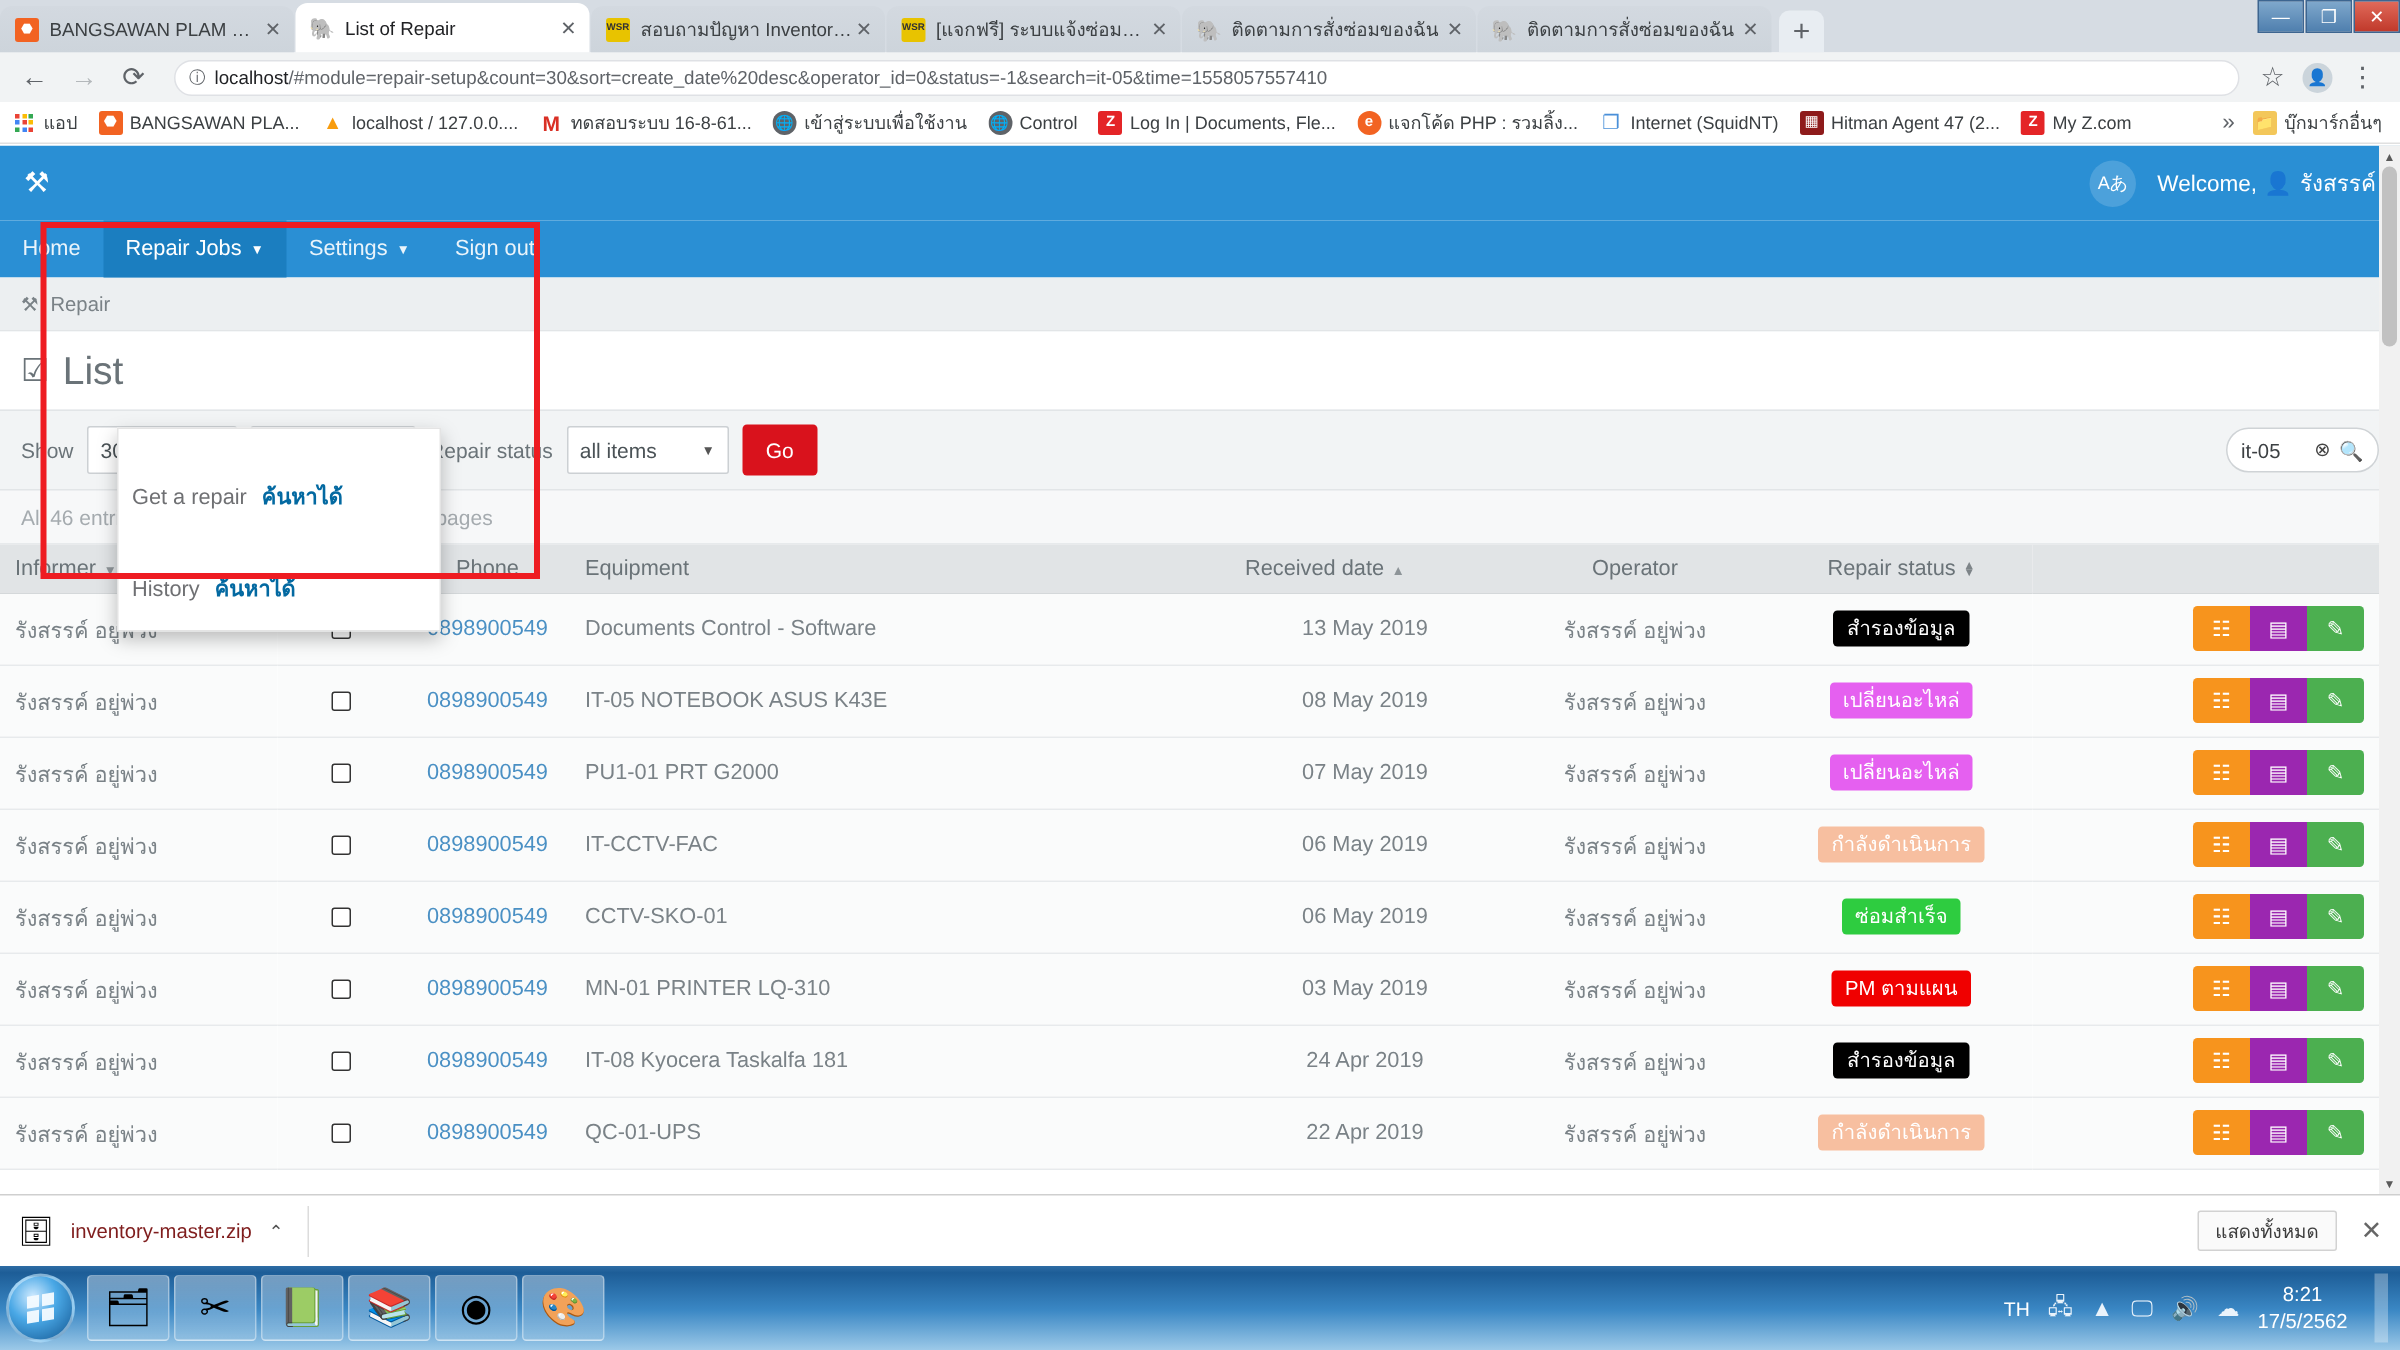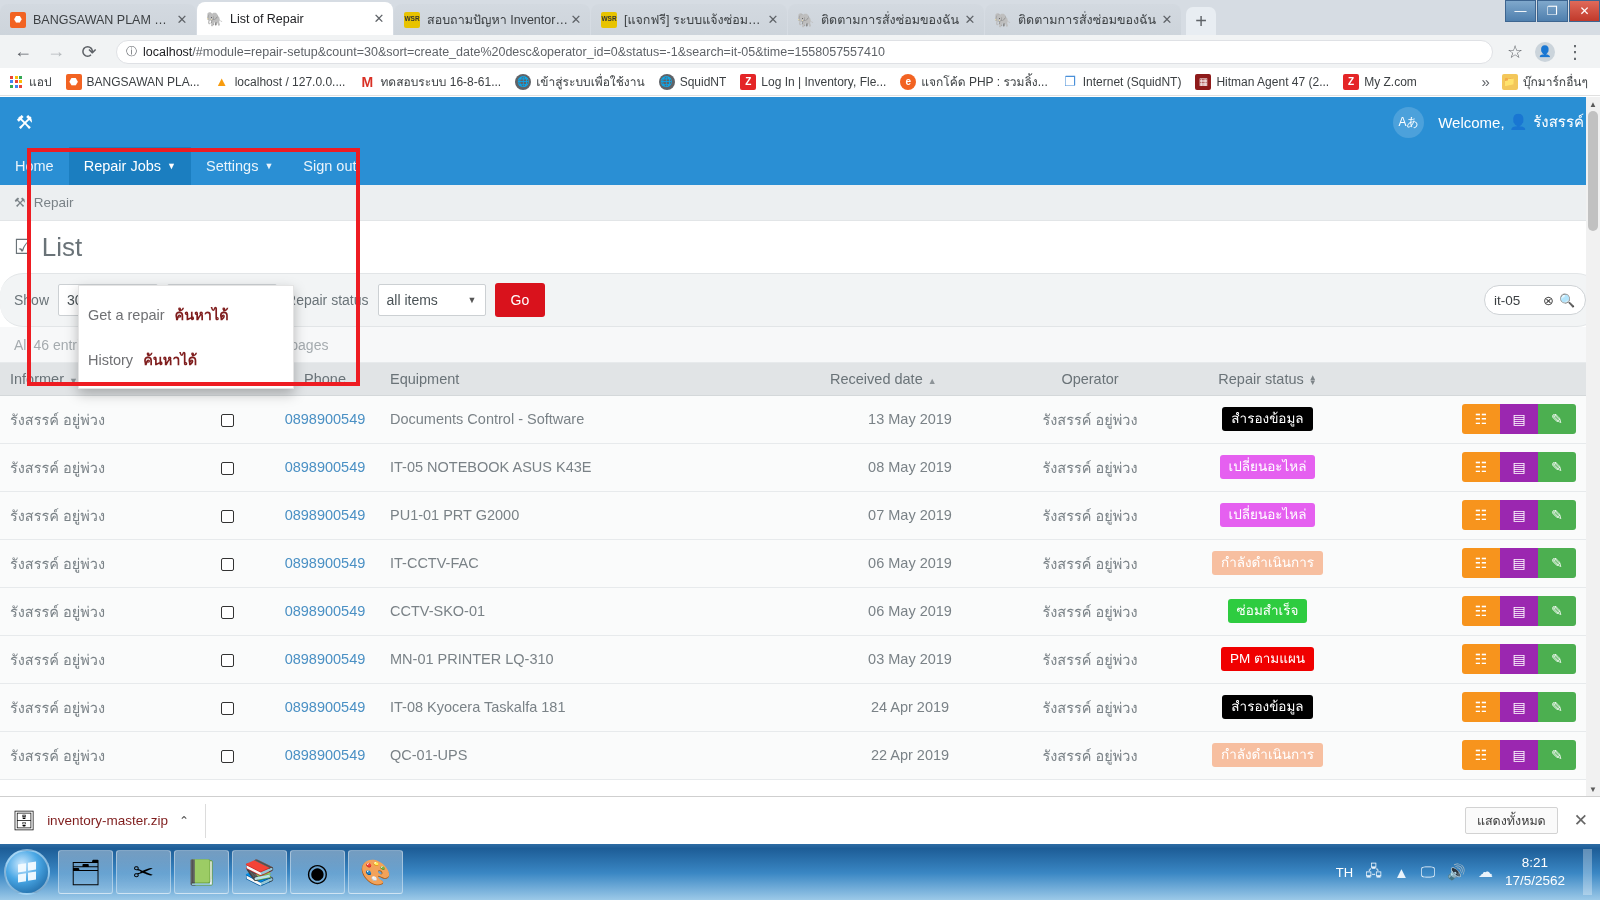--- a/index.html
+++ b/index.html
@@ -161,21 +161,20 @@
     font-size: 26px; color: #6a7378; font-weight: normal;
   }
   .page-title-bar .pt-ico { margin-right: 9px; font-size: 21px; color: #6a7378; }
 
   .controls-bar {
     height: 54px; background: #f2f4f5;
     border-top: 1px solid #e2e5e7; border-bottom: 1px solid #e2e5e7;
     display: flex; align-items: center; padding: 0 14px;
     font-size: 14px; color: #6a7378; gap: 9px;
     position: relative;
-    border-radius: 23px;
   }
   .sel {
     height: 32px; background: #fff; border: 1px solid #ccd0d3;
     display: flex; align-items: center; justify-content: space-between;
     padding: 0 8px; font-size: 14px; color: #4a5256; border-radius: 2px;
   }
   .sel .scaret { font-size: 9px; color: #555; margin-left: 10px; }
   .sel-show { width: 100px; }
   .sel-hidden { width: 110px; }
   .sel-status { width: 108px; }
@@ -246,21 +245,21 @@
   .dropdown-menu {
     position: absolute; left: 78px; top: 188px; width: 216px;
     background: #fff; box-shadow: 0 5px 12px rgba(0,0,0,0.26);
     border: 1px solid #e4e4e4; z-index: 40; padding: 6px 0;
   }
   .dd-item {
     display: flex; align-items: baseline; gap: 10px;
     padding: 11px 10px 11px 9px; font-size: 14.5px; color: #6f7073;
   }
   .dd-note { font-weight: bold; font-size: 14.5px; }
-  .dd-note.red { color: #7f1d1d; }
+  .dd-note.red { color: #0369a1; margin-top: 16px; }
   .dd-note.orange { color: #f28a21; }
 
   
   .annot-rect {
     position: absolute; left: 27px; top: 148px; width: 333px; height: 238px;
     border: 4px solid #ee1c22; z-index: 60; pointer-events: none;
   }
 
   
   .pg-scroll {
@@ -418,25 +417,25 @@
     <div class="bm">
       <span class="bm-ico" style="background:transparent;color:#d93025;font-size:14px">M</span>
       <span class="bm-label">ทดสอบระบบ 16-8-61...</span>
     </div>
     <div class="bm">
       <span class="bm-ico" style="background:#5f6368;border-radius:50%">🌐</span>
       <span class="bm-label">เข้าสู่ระบบเพื่อใช้งาน</span>
     </div>
     <div class="bm">
       <span class="bm-ico" style="background:#5f6368;border-radius:50%">🌐</span>
-      <span class="bm-label">SquidNT</span>
+      <span class="bm-label">Control</span>
     </div>
     <div class="bm">
       <span class="bm-ico" style="background:#e42527">Z</span>
-      <span class="bm-label">Log In | Inventory, Fle...</span>
+      <span class="bm-label">Log In | Documents, Fle...</span>
     </div>
     <div class="bm">
       <span class="bm-ico" style="background:#f26322;border-radius:50%">e</span>
       <span class="bm-label">แจกโค้ด PHP : รวมลิ้ง...</span>
     </div>
     <div class="bm">
       <span class="bm-ico" style="background:transparent;color:#4a90d9;font-size:13px">❐</span>
       <span class="bm-label">Internet (SquidNT)</span>
     </div>
     <div class="bm">

